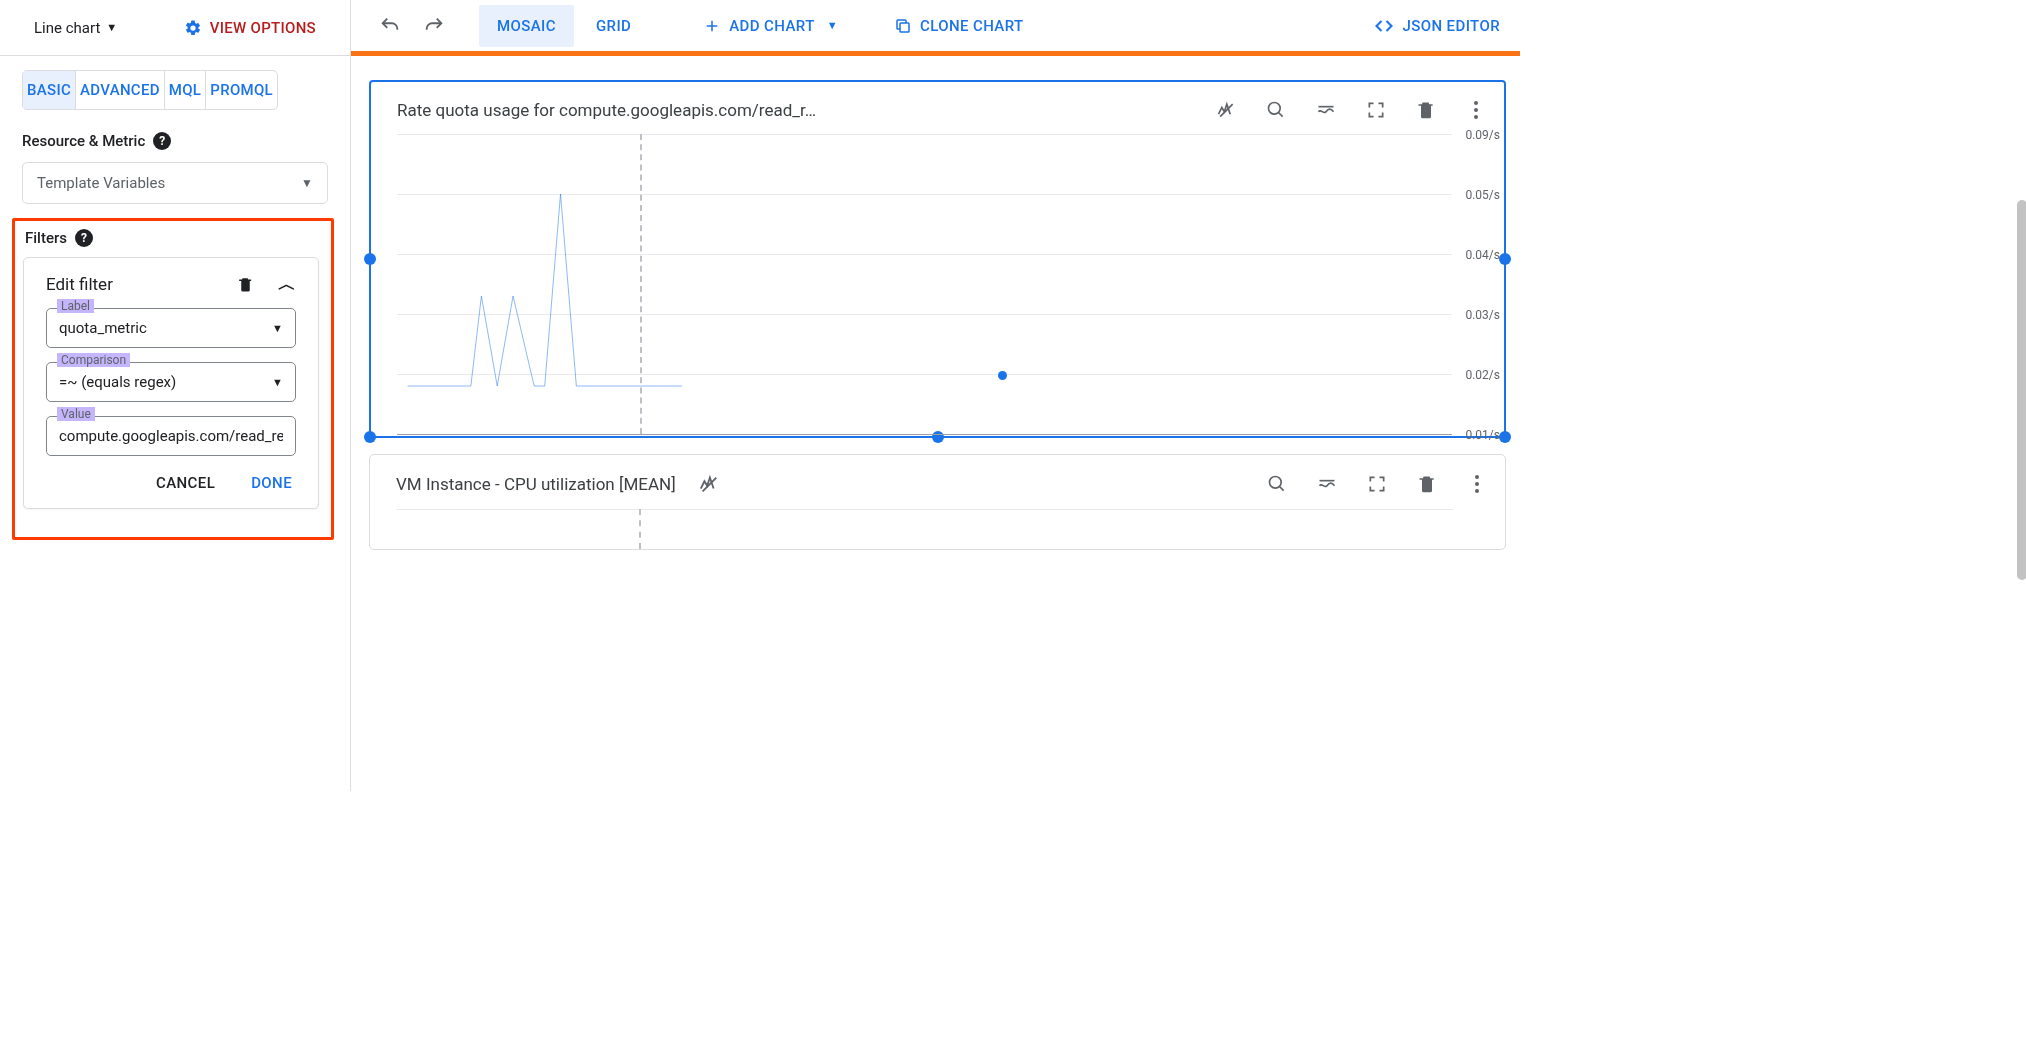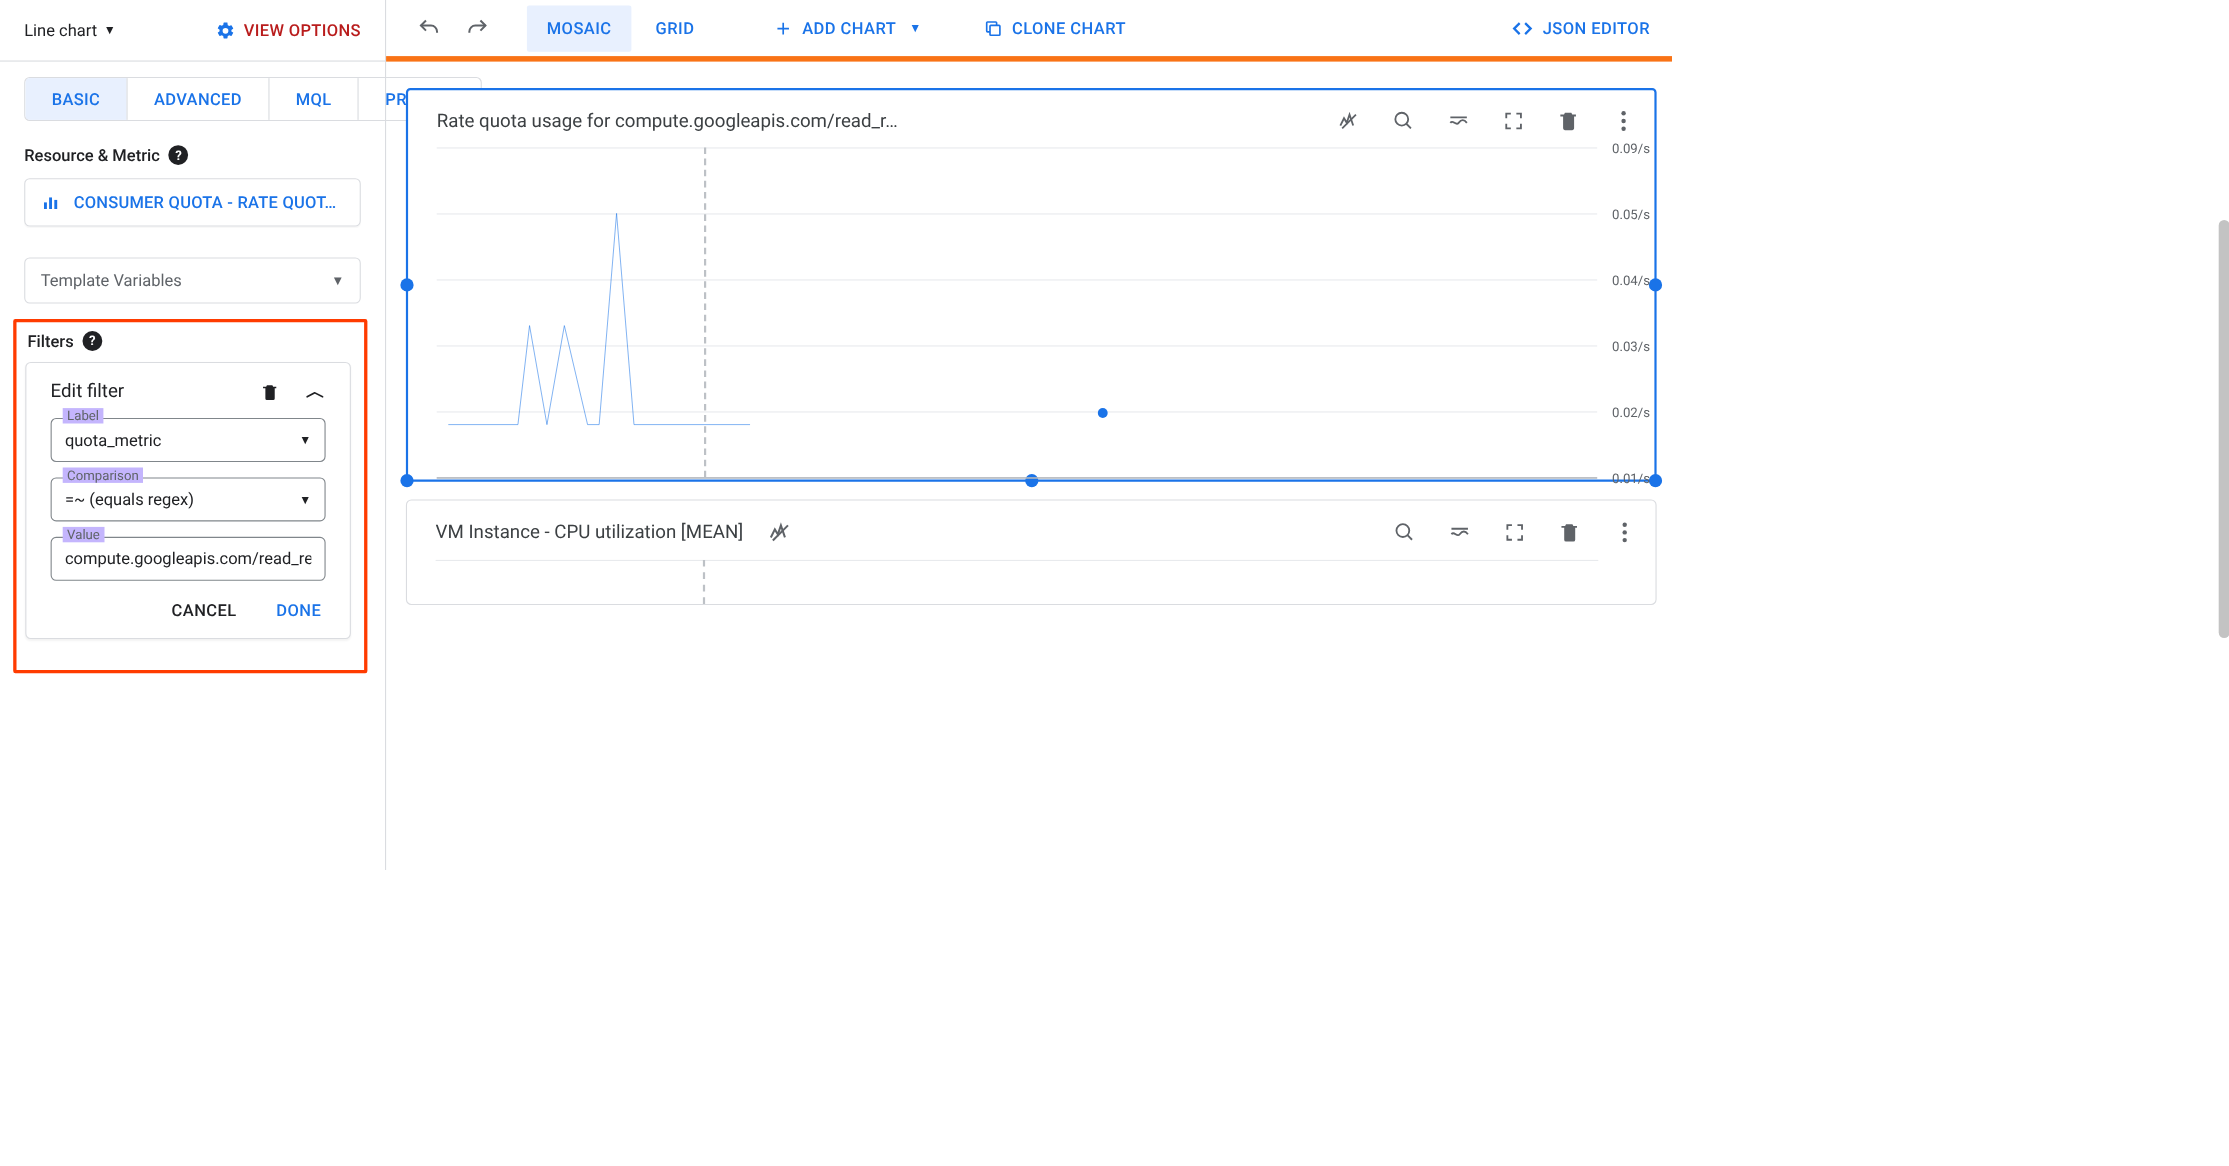--- a/index.html
+++ b/index.html
@@ -1,30 +1,30 @@
 <!DOCTYPE html>
 <html><head>
 <meta charset="utf-8">
 <style>
   * { box-sizing: border-box; margin: 0; padding: 0; }
   body { font-family: 'Google Sans', Roboto, Arial, sans-serif; font-size: 14px; color: #202124; background: #fff; overflow: hidden; }
   .app { display: flex; height: 791px; width: 1520px; }
   
   
   .left-panel { width: 351px; border-right: 1px solid #dadce0; display: flex; flex-direction: column; }
-  .lp-top { display: flex; align-items: center; justify-content: space-between; padding: 12px 22px; border-bottom: 1px solid #dadce0; height: 56px; }
+  .lp-top { display: flex; align-items: center; justify-content: space-between; padding: 12px 34px; border-bottom: 1px solid #dadce0; height: 56px; }
   .chart-type-drop { display: flex; align-items: center; gap:6px; font-size: 15px; font-weight:400; cursor:pointer; }
   .chart-type-drop .caret { font-size: 11px; }
   .view-options { display:flex; align-items:center; gap:8px; color:#b91c1c; font-weight:500; font-size:15px; letter-spacing:.3px; cursor:pointer; }
   .gear { width:18px; height:18px; }
   
   .lp-content { padding: 14px 22px 0 22px; position: relative; }
   
   .tabbar { display:flex; border:1px solid #dadce0; border-radius:5px; overflow:hidden; width:fit-content; margin-bottom:22px; }
-  .tabbar .tab { padding:10px 24px; font-size:15px; font-weight:500; letter-spacing:.3px; color:#1a73e8; cursor:pointer; }
+  .tabbar .tab { padding:10px 4px; font-size:15px; font-weight:500; letter-spacing:.3px; color:#1a73e8; cursor:pointer; }
   .tabbar .tab.active { background:#e8f0fe; }
   .tabbar .tab + .tab { border-left:1px solid #dadce0; }
   
   .sec-head { display:flex; align-items:flex-end; gap:8px; font-weight:500; font-size:15px; margin-bottom:12px; }
   .help-circle { width:18px; height:18px; border-radius:50%; background:#202124; color:#fff; display:flex; align-items:center; justify-content:center; font-size:12px; font-weight:700; }
   
   .metric-chip { border:1px solid #dadce0; border-radius:5px; padding:12px 14px; display:flex; align-items:center; gap:12px; color:#1a73e8; font-weight:500; font-size:15px; letter-spacing:.2px; cursor:pointer; margin-bottom:28px; white-space:nowrap; overflow:hidden; box-shadow:0 1px 1px rgba(0,0,0,.03); }
   .bars-icon { width:18px; height:18px; }
   
   .tv-select { border:1px solid #dadce0; border-radius:5px; height:42px; display:flex; align-items:center; justify-content:space-between; padding:0 14px; color:#5f6368; font-size:15px; margin-bottom:14px; cursor:pointer; }
@@ -126,28 +126,20 @@
         <div class="tab">ADVANCED</div>
         <div class="tab">MQL</div>
         <div class="tab">PROMQL</div>
       </div>
 
       <div class="sec-head">
         <span>Resource &amp; Metric</span>
         <span class="help-circle">?</span>
       </div>
 
-      <div class="metric-chip">
-        <svg class="bars-icon" viewBox="0 0 24 24" fill="#1a73e8">
-            <rect x="4" y="12" width="3.5" height="8"></rect>
-            <rect x="10.2" y="6" width="3.5" height="14"></rect>
-            <rect x="16.5" y="9" width="3.5" height="11"></rect>
-          </svg>
-        <span>CONSUMER QUOTA - RATE QUOT…</span>
-      </div>
 
       <div class="tv-select">
         <span>Template Variables</span>
         <span class="caret">▼</span>
       </div>
 
       <div class="filters-box">
         <div class="filters-title">
           <span>Filters</span>
           <span class="help-circle">?</span>

